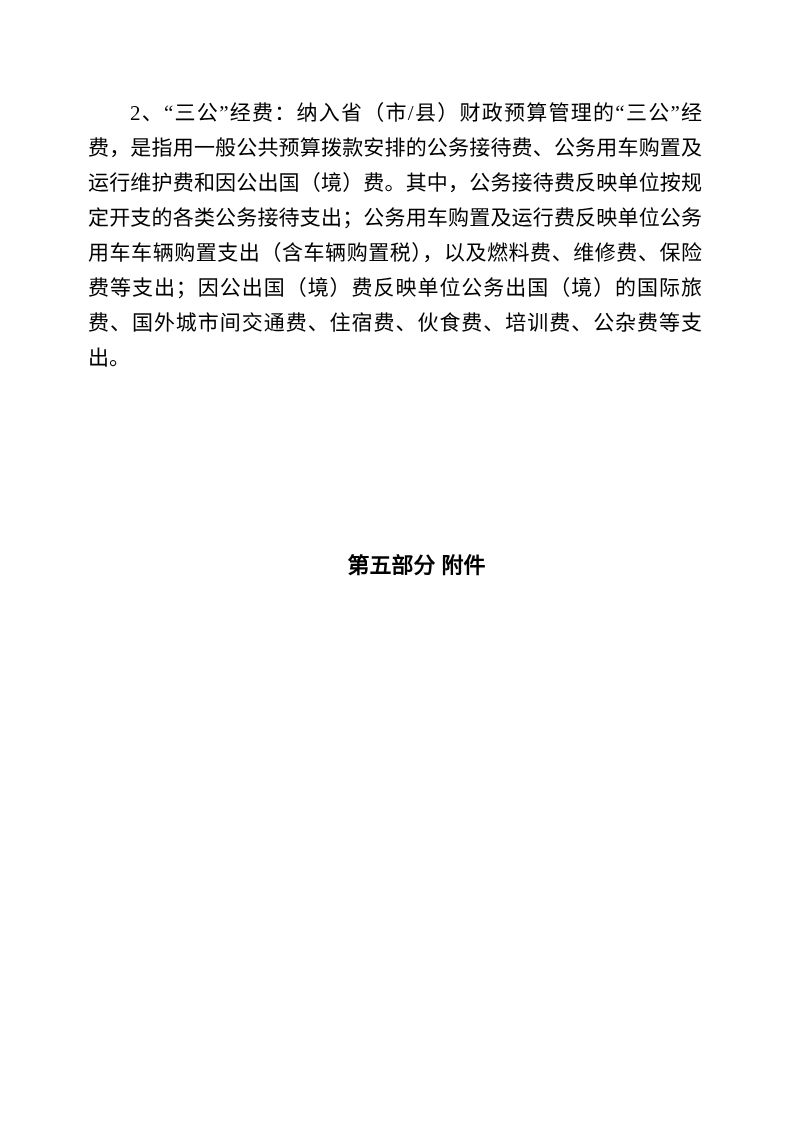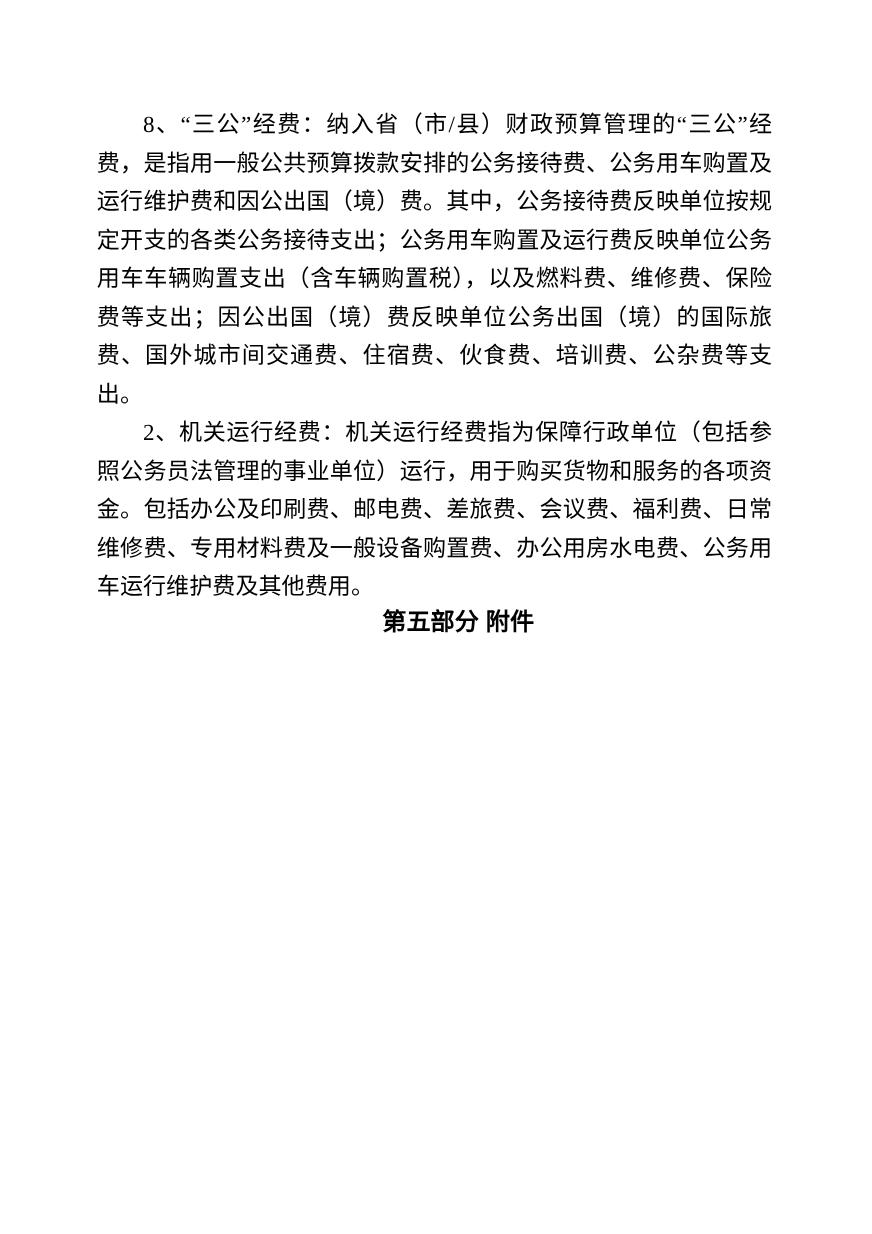--- a/index.html
+++ b/index.html
@@ -48,17 +48,16 @@
     font-size: 22px;
     line-height: 40px;
     color: #000000;
   }
 </style>
 </head>
 <body>
 
 <div class="page">
   <div class="text-block">
-    <p class="para">8、“三公”经费：纳入省（市/县）财政预算管理的“三公”经费，是指用一般公共预算拨款安排的公务接待费、公务用车购置及运行维护费和因公出国（境）费。其中，公务接待费反映单位按规定开支的各类公务接待支出；公务用车购置及运行费反映单位公务用车车辆购置支出（含车辆购置税），以及燃料费、维修费、保险费等支出；因公出国（境）费反映单位公务出国（境）的国际旅费、国外城市间交通费、住宿费、伙食费、培训费、公杂费等支出。</p>
-    <p class="para">2、机关运行经费：机关运行经费指为保障行政单位（包括参照公务员法管理的事业单位）运行，用于购买货物和服务的各项资金。包括办公及印刷费、邮电费、差旅费、会议费、福利费、日常维修费、专用材料费及一般设备购置费、办公用房水电费、公务用车运行维护费及其他费用。</p>
+    <p class="para">2、“三公”经费：纳入省（市/县）财政预算管理的“三公”经费，是指用一般公共预算拨款安排的公务接待费、公务用车购置及运行维护费和因公出国（境）费。其中，公务接待费反映单位按规定开支的各类公务接待支出；公务用车购置及运行费反映单位公务用车车辆购置支出（含车辆购置税），以及燃料费、维修费、保险费等支出；因公出国（境）费反映单位公务出国（境）的国际旅费、国外城市间交通费、住宿费、伙食费、培训费、公杂费等支出。</p>
   </div>
   <h2 class="section-heading">第五部分 附件</h2>
 </div>
 
 </body></html>

